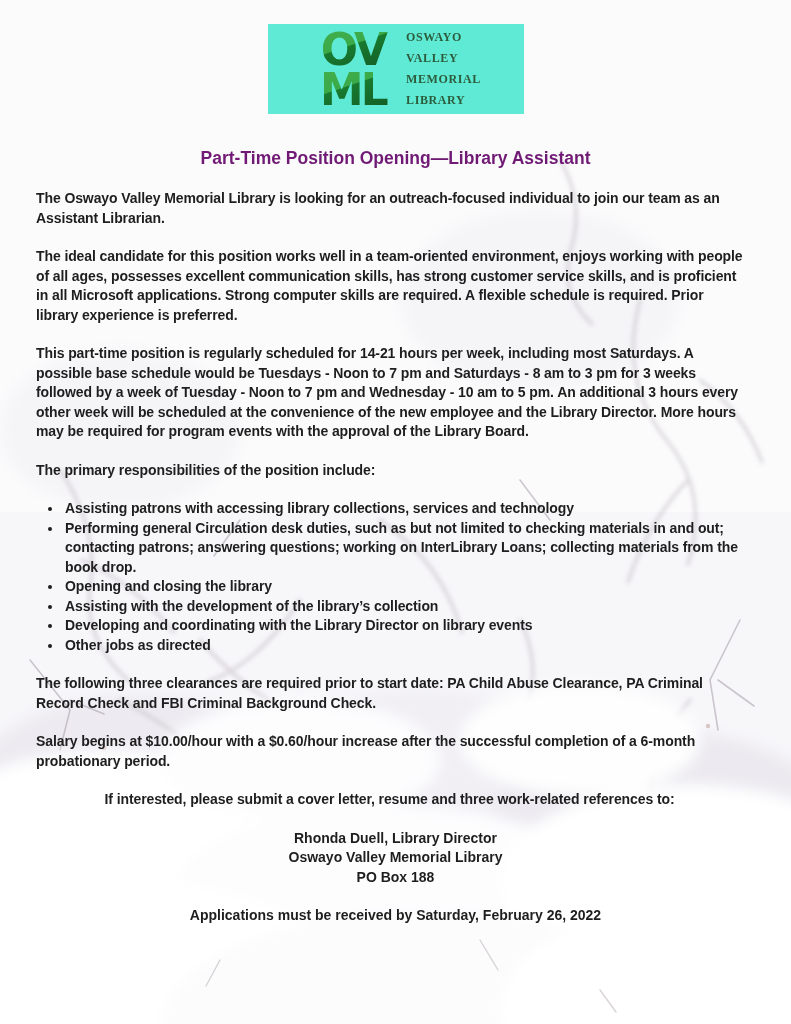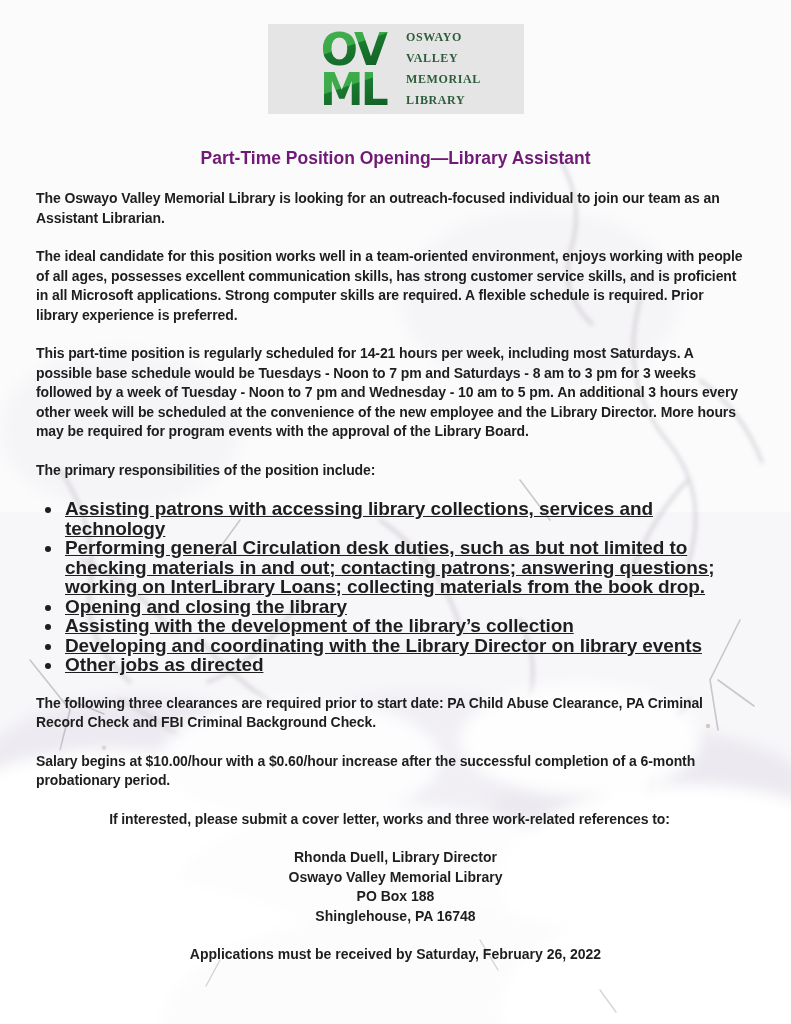--- a/index.html
+++ b/index.html
@@ -26,21 +26,21 @@
   .page {
     position: relative;
     z-index: 1;
     padding: 0 36px;
     box-sizing: border-box;
   }
   .logo-panel {
     width: 256px;
     height: 90px;
     margin: 24px auto 0 auto;
-    background: #e5e5e5;
+    background: #5eead4;
     display: flex;
     align-items: center;
     justify-content: center;
     gap: 10px;
     box-sizing: border-box;
     padding: 4px 6px;
   }
   .monogram-svg {
     width: 86px;
     height: 80px;
@@ -69,25 +69,24 @@
     line-height: 19.5px;
     letter-spacing: -0.1px;
     margin: 0 12px 19px 0;
   }
   ul.resp-list {
     margin: 0 0 19px 0;
     padding: 0 0 0 27px;
     list-style: disc;
   }
   ul.resp-list li {
-    font-size: 19px;
+    font-size: 14px;
     line-height: 19.5px;
     letter-spacing: -0.1px;
     padding-left: 2px;
-    text-decoration: underline;
   }
   .center-line {
     text-align: center;
   }
   .contact-block {
     text-align: center;
     font-size: 14px;
     line-height: 19.5px;
     margin: 0 0 19px 0;
   }
@@ -219,24 +218,23 @@
     <li>Opening and closing the library</li>
     <li>Assisting with the development of the library’s collection</li>
     <li>Developing and coordinating with the Library Director on library events</li>
     <li>Other jobs as directed</li>
   </ul>
 
   <p class="para">The following three clearances are required prior to start date: PA Child Abuse Clearance, PA Criminal Record Check and FBI Criminal Background Check.</p>
 
   <p class="para">Salary begins at $10.00/hour with a $0.60/hour increase after the successful completion of a 6-month probationary period.</p>
 
-  <p class="para center-line">If interested, please submit a cover letter, works and three work-related references to:</p>
+  <p class="para center-line">If interested, please submit a cover letter, resume and three work-related references to:</p>
 
   <div class="contact-block">
     <div>Rhonda Duell, Library Director</div>
     <div>Oswayo Valley Memorial Library</div>
     <div>PO Box 188</div>
-    <div>Shinglehouse, PA 16748</div>
   </div>
 
   <p class="deadline">Applications must be received by Saturday, February 26, 2022</p>
 
 </div>
 
 </body></html>

